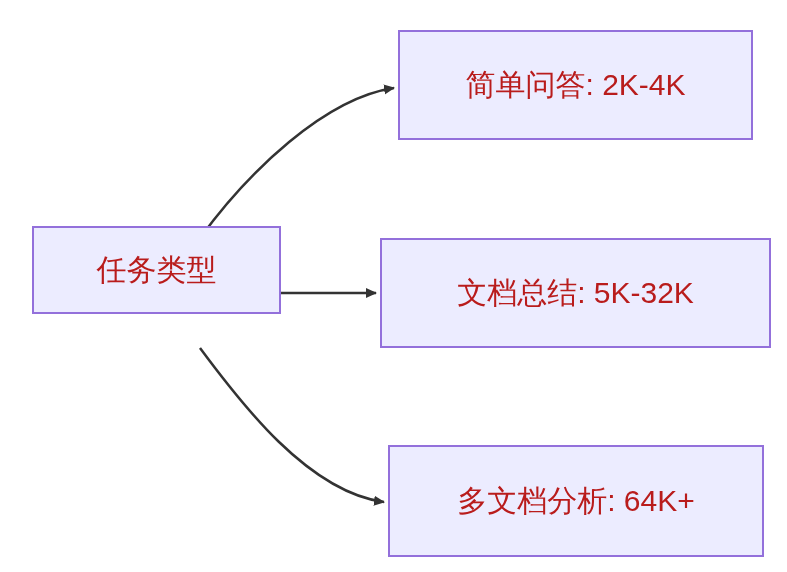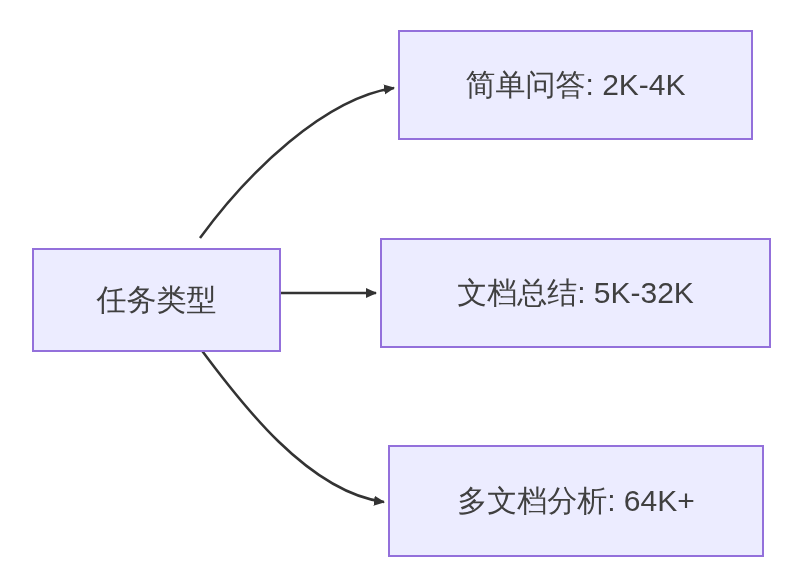--- a/index.html
+++ b/index.html
@@ -20,30 +20,30 @@
     left: 0;
     top: 0;
     width: 787px;
     height: 572px;
   }
   .node {
     position: absolute;
     box-sizing: border-box;
     background: #ECECFF;
     border: 2px solid #9370DB;
-    color: #404040;
+    color: #b91c1c;
     font-size: 30px;
     line-height: 1;
     display: flex;
     align-items: center;
     justify-content: center;
     text-align: center;
     white-space: nowrap;
   }
-  .node-root   { left: 32px;  top: 248px; width: 249px; height: 104px; }
+  .node-root   { left: 32px;  top: 226px; width: 249px; height: 88px; }
   .node-top    { left: 398px; top: 30px;  width: 355px; height: 110px; }
   .node-middle { left: 380px; top: 238px; width: 391px; height: 110px; }
   .node-bottom { left: 388px; top: 445px; width: 376px; height: 112px; }
 </style>
 </head>
 <body>
 
 <div class="canvas">
 
   <svg class="edges" viewBox="0 0 787 572" xmlns="http://www.w3.org/2000/svg">

